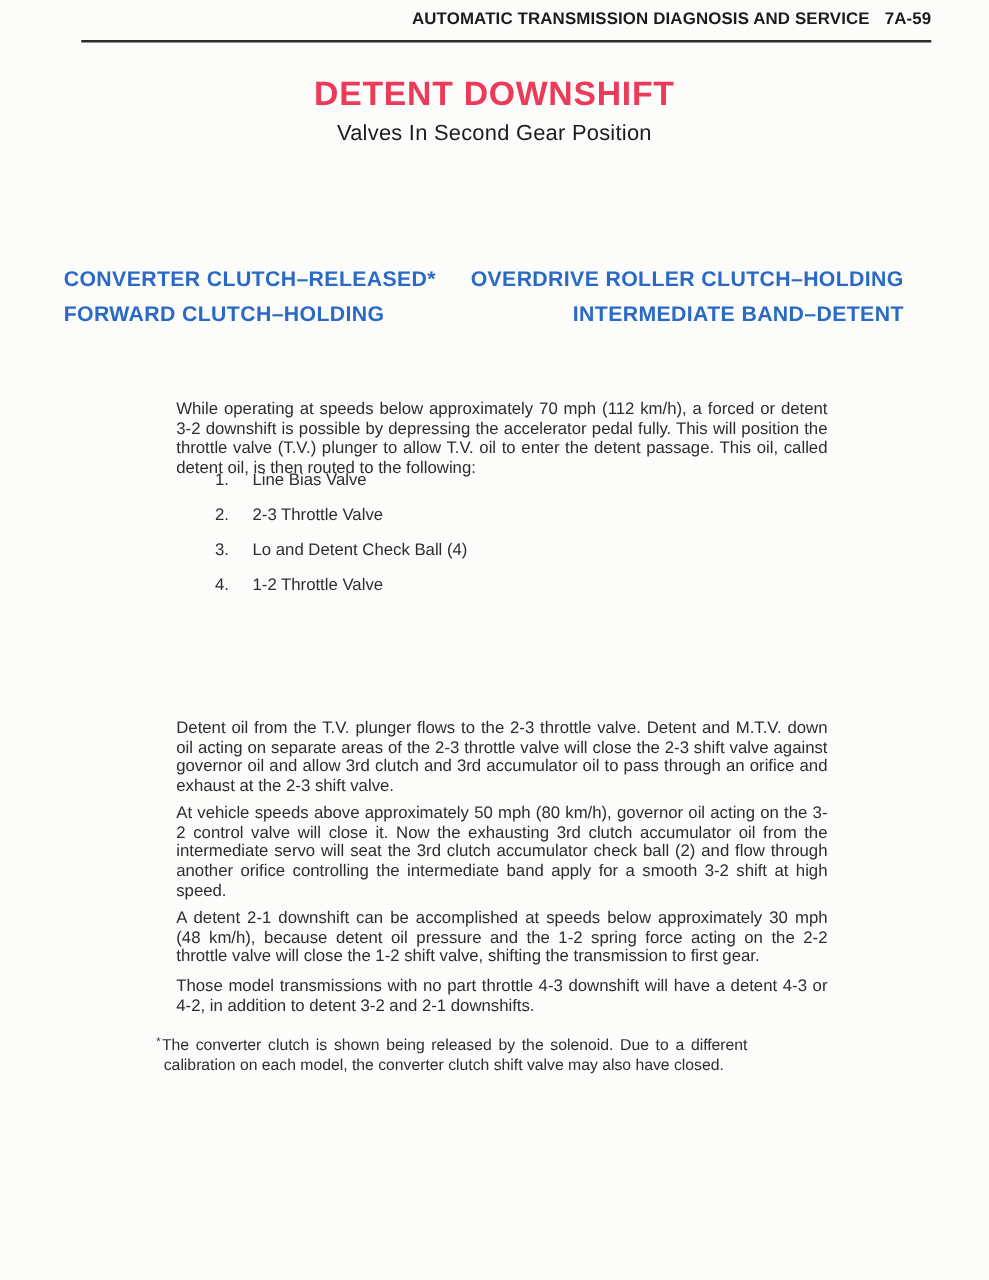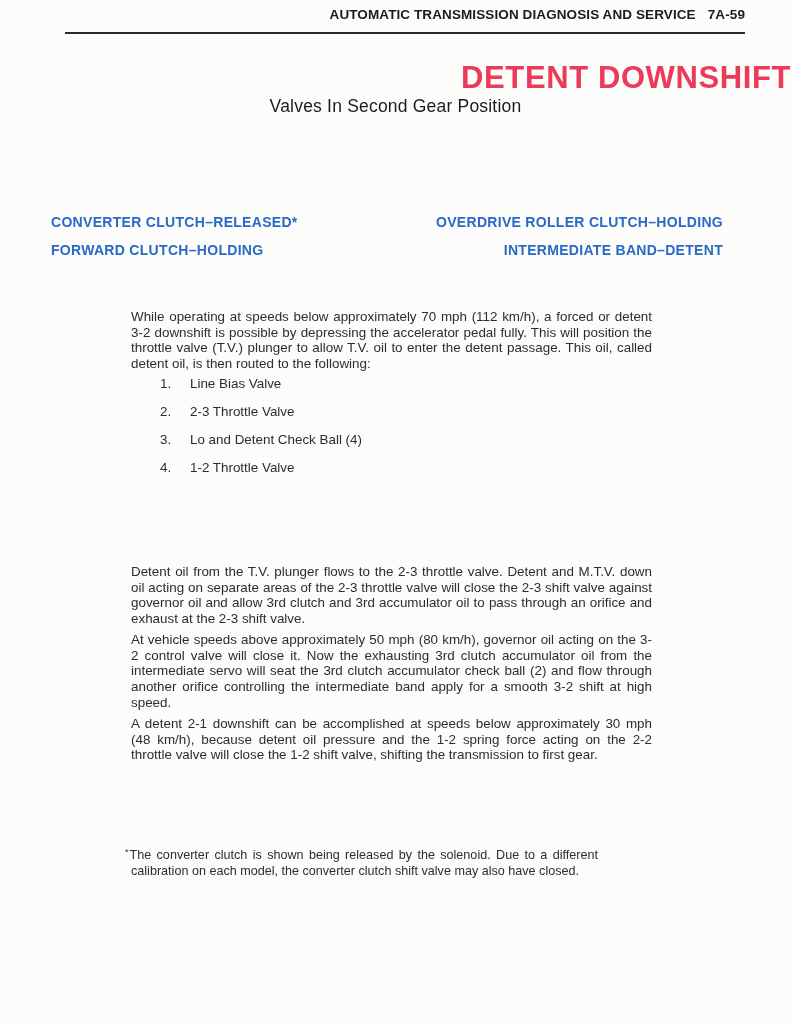--- a/index.html
+++ b/index.html
@@ -25,62 +25,62 @@
     font-size:13.5px;font-weight:bold;color:var(--ink-strong);
     letter-spacing:0.1px;white-space:nowrap;
   }
   .header-rule{
     position:absolute;top:32px;left:65px;width:680px;height:2px;
     background:var(--rule);
   }
   
   .doc-title{
     position:absolute;top:60px;left:0;width:100%;
-    text-align:right;
-    font-size:31px;font-weight:bold;color:var(--title-red);
+    text-align:center;
+    font-size:27px;font-weight:bold;color:var(--title-red);
     letter-spacing:0.6px;
   }
   .doc-subtitle{
     position:absolute;top:96px;left:0;width:100%;
     text-align:center;
     font-size:17.5px;font-weight:normal;color:var(--ink-strong);
     letter-spacing:0.2px;
   }
   
   .status-label{
     position:absolute;
-    font-size:14px;font-weight:bold;color:var(--label-blue);
+    font-size:17px;font-weight:bold;color:var(--label-blue);
     letter-spacing:0.3px;white-space:nowrap;
   }
   .status-left-1{left:51px;top:214px;}
   .status-left-2{left:51px;top:242px;}
   .status-right-1{right:68px;top:214px;}
   .status-right-2{right:68px;top:242px;}
   
   .body-para{
-    position:absolute;left:127px;width:521px;margin:4px;
+    position:absolute;left:127px;width:521px;margin:14px;
     font-size:13.4px;line-height:15.7px;color:var(--ink);
     text-align:justify;
   }
   .p1{top:305px;}
   .p2{top:501px;}
   .p3{top:560px;}
   .p4{top:628px;}
   .p5{top:712px;}
   .p6{top:767px;}
   .detent-list{
-    position:absolute;left:160px;top:376px;margin:0;padding:0;
+    position:absolute;left:172px;top:376px;margin:0;padding:0;
     list-style:none;
     font-size:13.4px;color:var(--ink);
   }
   .detent-list li{margin:0 0 13px 0;line-height:15px;}
   .detent-list .num{display:inline-block;width:30px;}
   
   .footnote{
-    position:absolute;left:125px;top:844px;width:467px;margin:0;
+    position:absolute;left:125px;top:825px;width:467px;margin:0;
     font-size:12.6px;line-height:16px;color:var(--ink);
     text-align:justify;
     padding-left:6px;text-indent:-6px;
   }
   .footnote sup{
     font-size:9px;vertical-align:4px;letter-spacing:1px;
   }
 </style>
 </head>
 <body>
@@ -114,16 +114,17 @@
       <span class="num">3.</span><span>Lo and Detent Check Ball (4)</span>
     </li>
     <li>
       <span class="num">4.</span><span>1-2 Throttle Valve</span>
     </li>
   </ol>
 
   <p class="body-para p3">Detent oil from the T.V. plunger flows to the 2-3 throttle valve. Detent and M.T.V. down oil acting on separate areas of the 2-3 throttle valve will close the 2-3 shift valve against governor oil and allow 3rd clutch and 3rd accumulator oil to pass through an orifice and exhaust at the 2-3 shift valve.</p>
   <p class="body-para p4">At vehicle speeds above approximately 50 mph (80 km/h), governor oil acting on the 3-2 control valve will close it. Now the exhausting 3rd clutch accumulator oil from the intermediate servo will seat the 3rd clutch accumulator check ball (2) and flow through another orifice controlling the intermediate band apply for a smooth 3-2 shift at high speed.</p>
   <p class="body-para p5">A detent 2-1 downshift can be accomplished at speeds below approximately 30 mph (48 km/h), because detent oil pressure and the 1-2 spring force acting on the 2-2 throttle valve will close the 1-2 shift valve, shifting the transmission to first gear.</p>
+  <p class="body-para p6">Those model transmissions with no part throttle 4-3 downshift will have a detent 4-3 or 4-2, in addition to detent 3-2 and 2-1 downshifts.</p>
 
   <p class="footnote"><sup>*</sup><span>The converter clutch is shown being released by the solenoid. Due to a different calibration on each model, the converter clutch shift valve may also have closed.</span></p>
 
 </div>
 
 </body></html>

